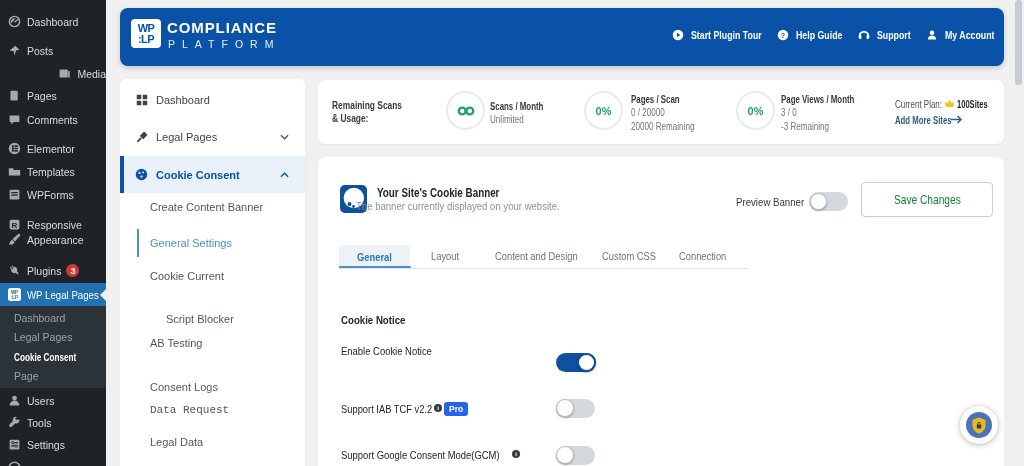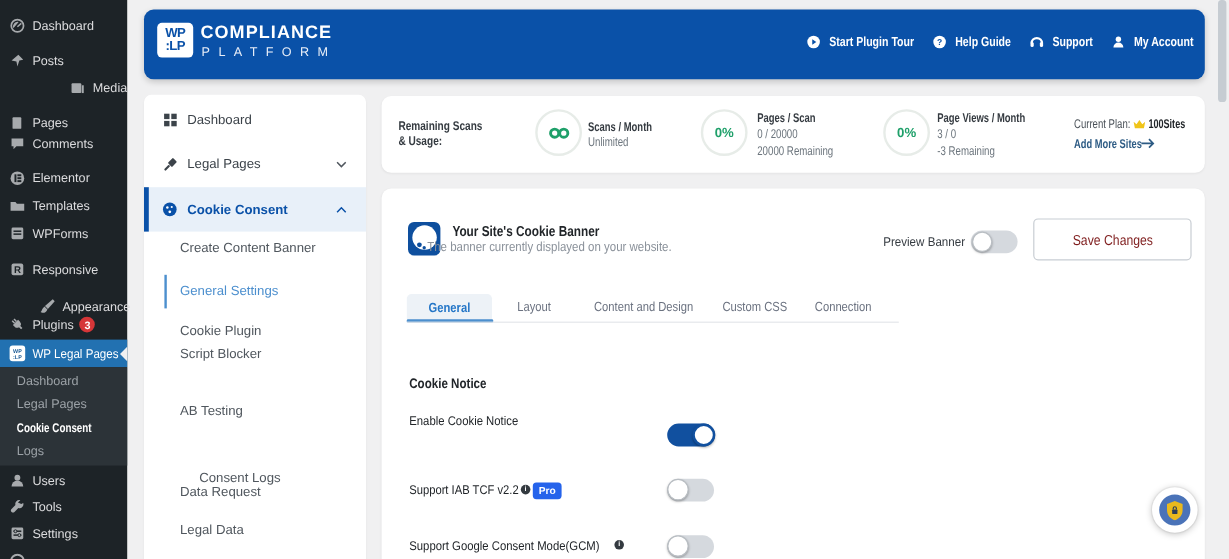--- a/index.html
+++ b/index.html
@@ -54,21 +54,21 @@
 
 .tab { position:absolute; font-size:11px; color:#6b7280; top:250px; white-space:nowrap; transform:scaleX(.85); transform-origin:0 0; }
 #tabline { position:absolute; left:339px; top:268px; width:410px; height:1px; background:#e4e7ea; }
 #tabactive { position:absolute; left:339px; top:245px; width:71px; height:23px; background:#edf2f7; border-radius:4px 4px 0 0; color:#2476c7; font-weight:bold; font-size:11px; display:flex; align-items:center; justify-content:center; }
 #tabactive-line { position:absolute; left:339px; top:266px; width:72px; height:3px; background:#4c8fce; border-radius:1px; }
 
 .rowlabel { position:absolute; font-size:10.5px; color:#212529; }
 .info { display:inline-block; width:8px; height:8px; background:#343a40; color:#fff; border-radius:50%; font-size:6px; text-align:center; line-height:8px; font-weight:bold; vertical-align:1px; }
 .probadge { display:inline-block; background:#2563eb; color:#fff; font-size:8.5px; font-weight:bold; border-radius:3px; padding:2px 5px; vertical-align:0px; }
 
-#savebtn { position:absolute; left:861px; top:182px; width:132px; height:35px; background:#fff; border:1px solid #c8cdd3; border-radius:4px; color:#7f1d1d; font-size:12px; display:flex; align-items:center; justify-content:center; font-weight:500; }
+#savebtn { position:absolute; left:861px; top:182px; width:132px; height:35px; background:#fff; border:1px solid #c8cdd3; border-radius:4px; color:#15803d; font-size:12px; display:flex; align-items:center; justify-content:center; font-weight:500; }
 
 #fab { position:absolute; left:960px; top:406px; width:38px; height:38px; background:#fff; border-radius:50%; box-shadow:0 1px 6px rgba(0,0,0,.25), 0 0 0 1px rgba(0,0,0,.04); display:flex; align-items:center; justify-content:center; }
 #fabin { width:26px; height:26px; background:#4a73b8; border-radius:50%; display:flex; align-items:center; justify-content:center; }
 
 #scrollthumb { position:absolute; left:1015px; top:0; width:7px; height:85px; background:#c6ccd2; border-radius:3px; }
 </style>
 </head>
 <body>
 
 <div id="wpside"></div>
@@ -84,21 +84,21 @@
       <svg width="13" height="13" viewBox="0 0 16 16">
         <path d="M9 2 L14 7 L10 8 L8 14 L7 9 L2 8 Z" fill="#a7aaad"></path>
       </svg>
     </span>Posts</div>
 <div class="wpitem" style="top:62px;justify-content:flex-end;"><span class="ic">
       <svg width="13" height="13" viewBox="0 0 16 16">
         <rect x="2" y="3" width="10" height="10" rx="1" fill="#a7aaad"></rect>
         <rect x="12.5" y="5" width="2" height="8" fill="#a7aaad"></rect>
       </svg>
     </span>Media</div>
-<div class="wpitem" style="top:91px;"><span class="ic">
+<div class="wpitem" style="top:79px;align-items:flex-end;"><span class="ic">
       <svg width="13" height="13" viewBox="0 0 16 16">
         <rect x="3" y="2" width="9" height="12" rx="1" fill="#a7aaad"></rect>
       </svg>
     </span>Pages</div>
 <div class="wpitem" style="top:108px;"><span class="ic">
       <svg width="13" height="13" viewBox="0 0 16 16">
         <path d="M2 3 h12 v8 h-7 l-3 3 v-3 h-2 Z" fill="#a7aaad"></path>
       </svg>
     </span>Comments</div>
 <div class="wpitem" style="top:137px;"><span class="ic">
@@ -121,21 +121,21 @@
         <rect x="4" y="5" width="8" height="1.5" fill="#1d2327"></rect>
         <rect x="4" y="8" width="8" height="1.5" fill="#1d2327"></rect>
       </svg>
     </span>WPForms</div>
 <div class="wpitem" style="top:213px;"><span class="ic">
       <svg width="13" height="13" viewBox="0 0 16 16">
         <rect x="2" y="2" width="12" height="12" rx="2" fill="#a7aaad"></rect>
         <text x="8" y="12" font-size="10" font-weight="bold" fill="#1d2327" text-anchor="middle" font-family="Liberation Sans">R</text>
       </svg>
     </span>Responsive</div>
-<div class="wpitem" style="top:244px;margin-left:25px;"><span class="ic">
+<div class="wpitem" style="top:228px;"><span class="ic">
       <svg width="13" height="13" viewBox="0 0 16 16">
         <path d="M13.5 0.5 L15.5 2.5 L8.5 10.5 L5.5 7.5 Z" fill="#a7aaad"></path>
         <path d="M5 8 L8 11 C8 11 7.5 13 5.5 14 C3.8 14.8 1.5 14 1 13.5 C2.5 13 2 11.5 3 10.3 C3.8 9.3 5 8 5 8 Z" fill="#a7aaad"></path>
       </svg>
     </span>Appearance</div>
 <div class="wpitem" style="top:259px;"><span class="ic">
       <svg width="13" height="13" viewBox="0 0 16 16">
         <g transform="rotate(-45 8 8)">
           <rect x="6.2" y="1.5" width="1.6" height="3.5" fill="#a7aaad"></rect>
           <rect x="8.8" y="1.5" width="1.6" height="3.5" fill="#a7aaad"></rect>
@@ -149,21 +149,21 @@
         <span>WP</span>
         <span>:LP</span>
       </span>
     </span>
     <span class="sx" style="transform:scaleX(.92);">WP Legal Pages</span>
   </div>
 <div id="wpsub"></div>
 <div class="wpsubitem" style="top:312px;">Dashboard</div>
 <div class="wpsubitem" style="top:331px;">Legal Pages</div>
 <div class="wpsubitem" style="top:351px; color:#fff; font-weight:bold;"><span class="sx" style="transform:scaleX(.78);">Cookie Consent</span></div>
-<div class="wpsubitem" style="top:370px;">Logs</div>
+<div class="wpsubitem" style="top:370px;">Page</div>
 <div class="wpitem" style="top:389px;"><span class="ic">
       <svg width="13" height="13" viewBox="0 0 16 16">
         <circle cx="8" cy="5" r="3" fill="#a7aaad"></circle>
         <path d="M2 14 a6 6 0 0 1 12 0 Z" fill="#a7aaad"></path>
       </svg>
     </span>Users</div>
 <div class="wpitem" style="top:411px;"><span class="ic">
       <svg width="13" height="13" viewBox="0 0 16 16">
         <path d="M14 4 a4 4 0 0 1 -5 5 L5 13 a2 2 0 0 1 -3 -3 L6 6 a4 4 0 0 1 5 -5 L8.5 3.5 L12 5 Z" fill="#a7aaad"></path>
       </svg>
@@ -260,25 +260,25 @@
         <circle cx="8" cy="10.5" r="1.4" fill="#fff"></circle>
       </svg>
     </span>Cookie Consent<span class="chev">
       <svg width="9" height="6" viewBox="0 0 10 6">
         <path d="M1 5 L5 1 L9 5" fill="none" stroke="#0a51a8" stroke-width="1.4"></path>
       </svg>
     </span></div>
 <div class="psub" style="top:201px;">Create Content Banner</div>
 <div style="position:absolute; left:137px; top:229px; width:2px; height:28px; background:#4c8fce;"></div>
 <div class="psub" style="top:237px; color:#4c8fce;">General Settings</div>
-<div class="psub" style="top:270px;">Cookie Plugin</div>
-<div class="psub" style="top:289px;">Script Blocker</div>
+<div class="psub" style="top:270px;">Cookie Current</div>
+<div class="psub" style="top:313px;margin-left:16px;">Script Blocker</div>
 <div class="psub" style="top:337px;">AB Testing</div>
-<div class="psub" style="top:393px;margin-left:16px;">Consent Logs</div>
-<div class="psub" style="top:404px;">Data Request</div>
+<div class="psub" style="top:381px;">Consent Logs</div>
+<div class="psub" style="top:404px;font-family:Liberation Mono, monospace;">Data Request</div>
 <div class="psub" style="top:436px;">Legal Data</div>
 
 <div id="stats"></div>
 <div class="abs slabel" style="left:332px; top:99px; transform:scaleX(.8);">Remaining Scans<br>&amp; Usage:</div>
 <div class="ring" style="left:446px; top:91px;">
     <svg width="18" height="12" viewBox="0 0 18 12">
       <circle cx="5.2" cy="6" r="3.4" stroke="#1fa06a" stroke-width="2.4" fill="none"></circle>
       <circle cx="12.8" cy="6" r="3.4" stroke="#1fa06a" stroke-width="2.4" fill="none"></circle>
     </svg>
   </div>

